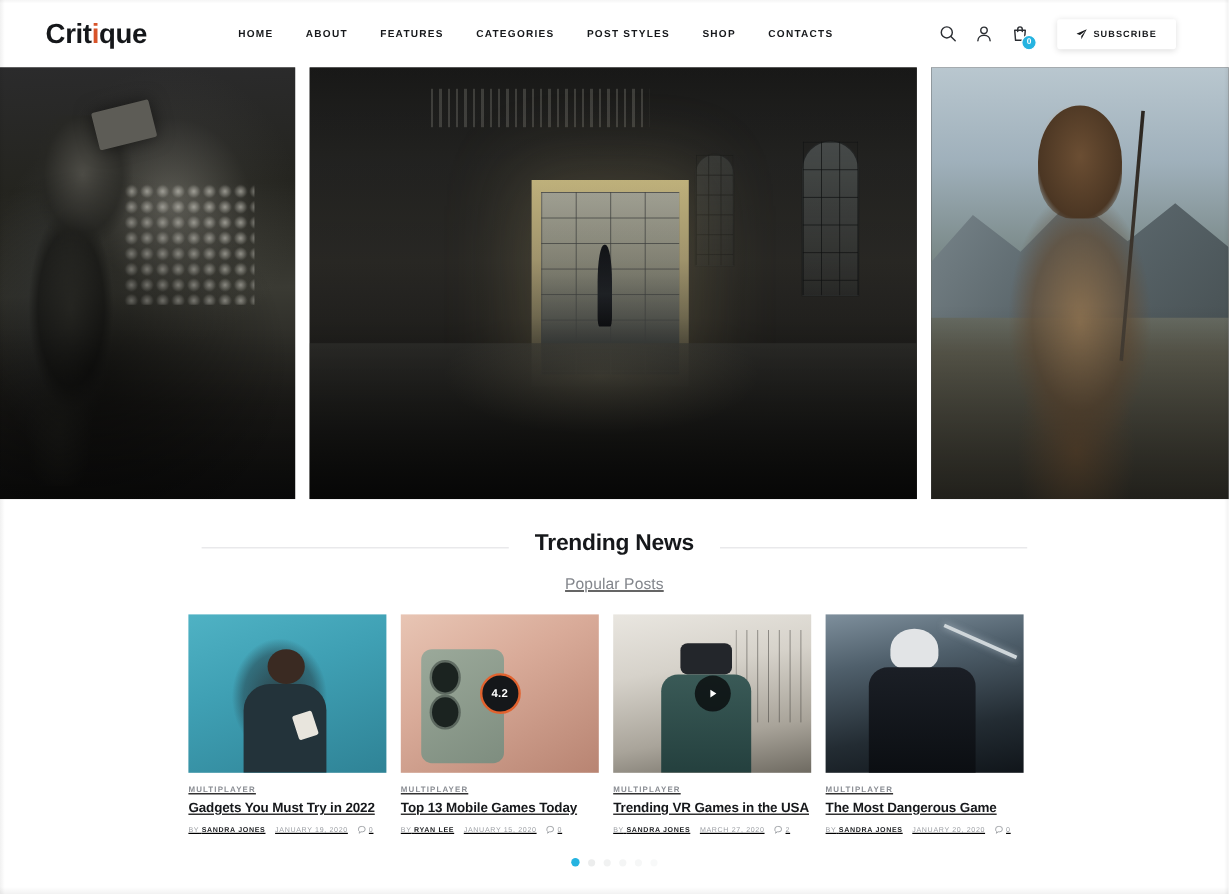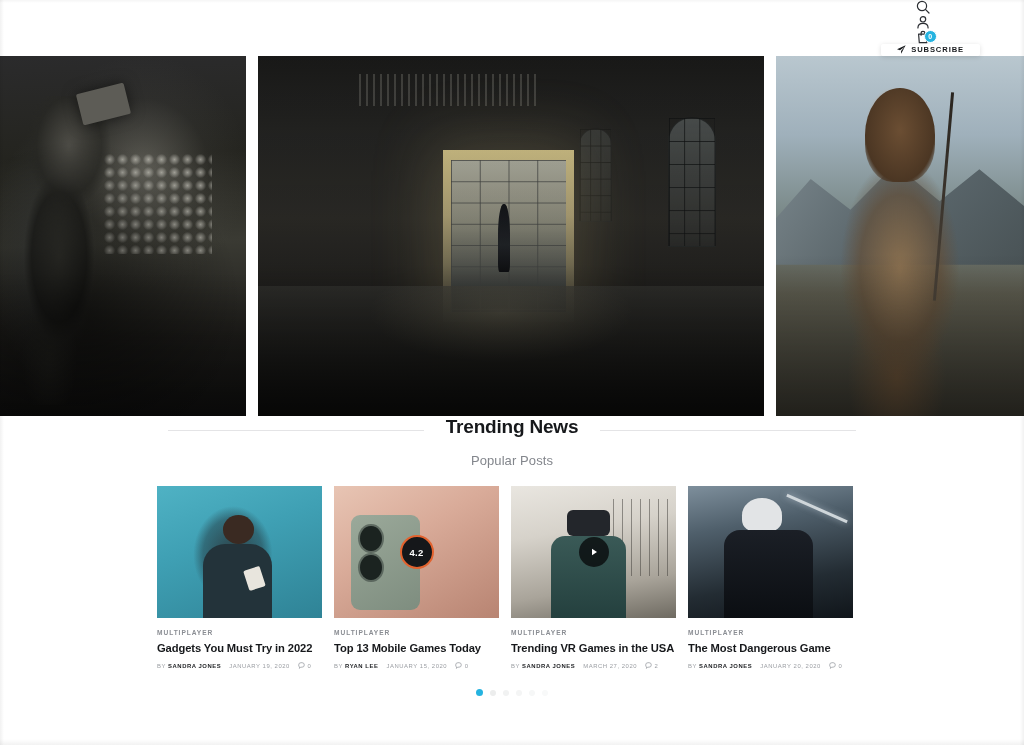--- a/index.html
+++ b/index.html
@@ -50,21 +50,20 @@
     text-decoration:none;
     white-space:nowrap;
   }
 
   .header-right {
     position:absolute;
     right:0; top:0; height:56px;
     display:flex; align-items:center;
     gap:0px;
     padding-right:44px;
-    flex-direction:column;
   }
   .hicon {
     width:30px; height:30px;
     display:flex; align-items:center; justify-content:center;
     position:relative;
     color:#2b2e33;
   }
   .hicon svg { display:block; }
   .cart-badge {
     position:absolute;
@@ -301,21 +300,23 @@
     font-size:7.2px;
     font-weight:bold;
     letter-spacing:0.85px;
   }
   .hero-meta .cmt{ display:flex; align-items:center; gap:3px; }
   .hero-meta svg{ display:block; }
 
   
   .trending{
     background:#ffffff;
-    position:relative;
+    padding-top:26px;
+    position:relative;
+    text-decoration:underline;
   }
   .sec-head{
     position:relative;
     width:688px;
     margin:0 auto;
     text-align:center;
   }
   .sec-rule{
     position:absolute;
     top:14px; left:0; right:0;
@@ -471,20 +472,33 @@
   .edge-t{ left:0; top:0; height:3px; width:100%; background:linear-gradient(to bottom, rgba(0,0,0,0.04), rgba(0,0,0,0)); }
 </style>
 </head>
 <body>
 
 <div id="page">
 
   <div class="header">
     <div class="header-notch"></div>
 
+    <div class="header-left">
+      <div class="logo"><span>Crit</span><span class="accent">i</span><span>que</span></div>
+
+      <nav class="nav">
+        <a href="#">HOME</a>
+        <a href="#">ABOUT</a>
+        <a href="#">FEATURES</a>
+        <a href="#">CATEGORIES</a>
+        <a href="#">POST STYLES</a>
+        <a href="#">SHOP</a>
+        <a href="#">CONTACTS</a>
+      </nav>
+    </div>
 
     <div class="header-right">
       <div class="hicon">
         <svg width="14" height="14" viewBox="0 0 14 14" fill="none" stroke="#2b2e33" stroke-width="1.2">
           <circle cx="6" cy="6" r="4.6"></circle>
             <line x1="9.4" y1="9.4" x2="13" y2="13" stroke-linecap="round"></line>
         </svg>
       </div>
       <div class="hicon">
         <svg width="14" height="14" viewBox="0 0 14 14" fill="none" stroke="#2b2e33" stroke-width="1.2">

